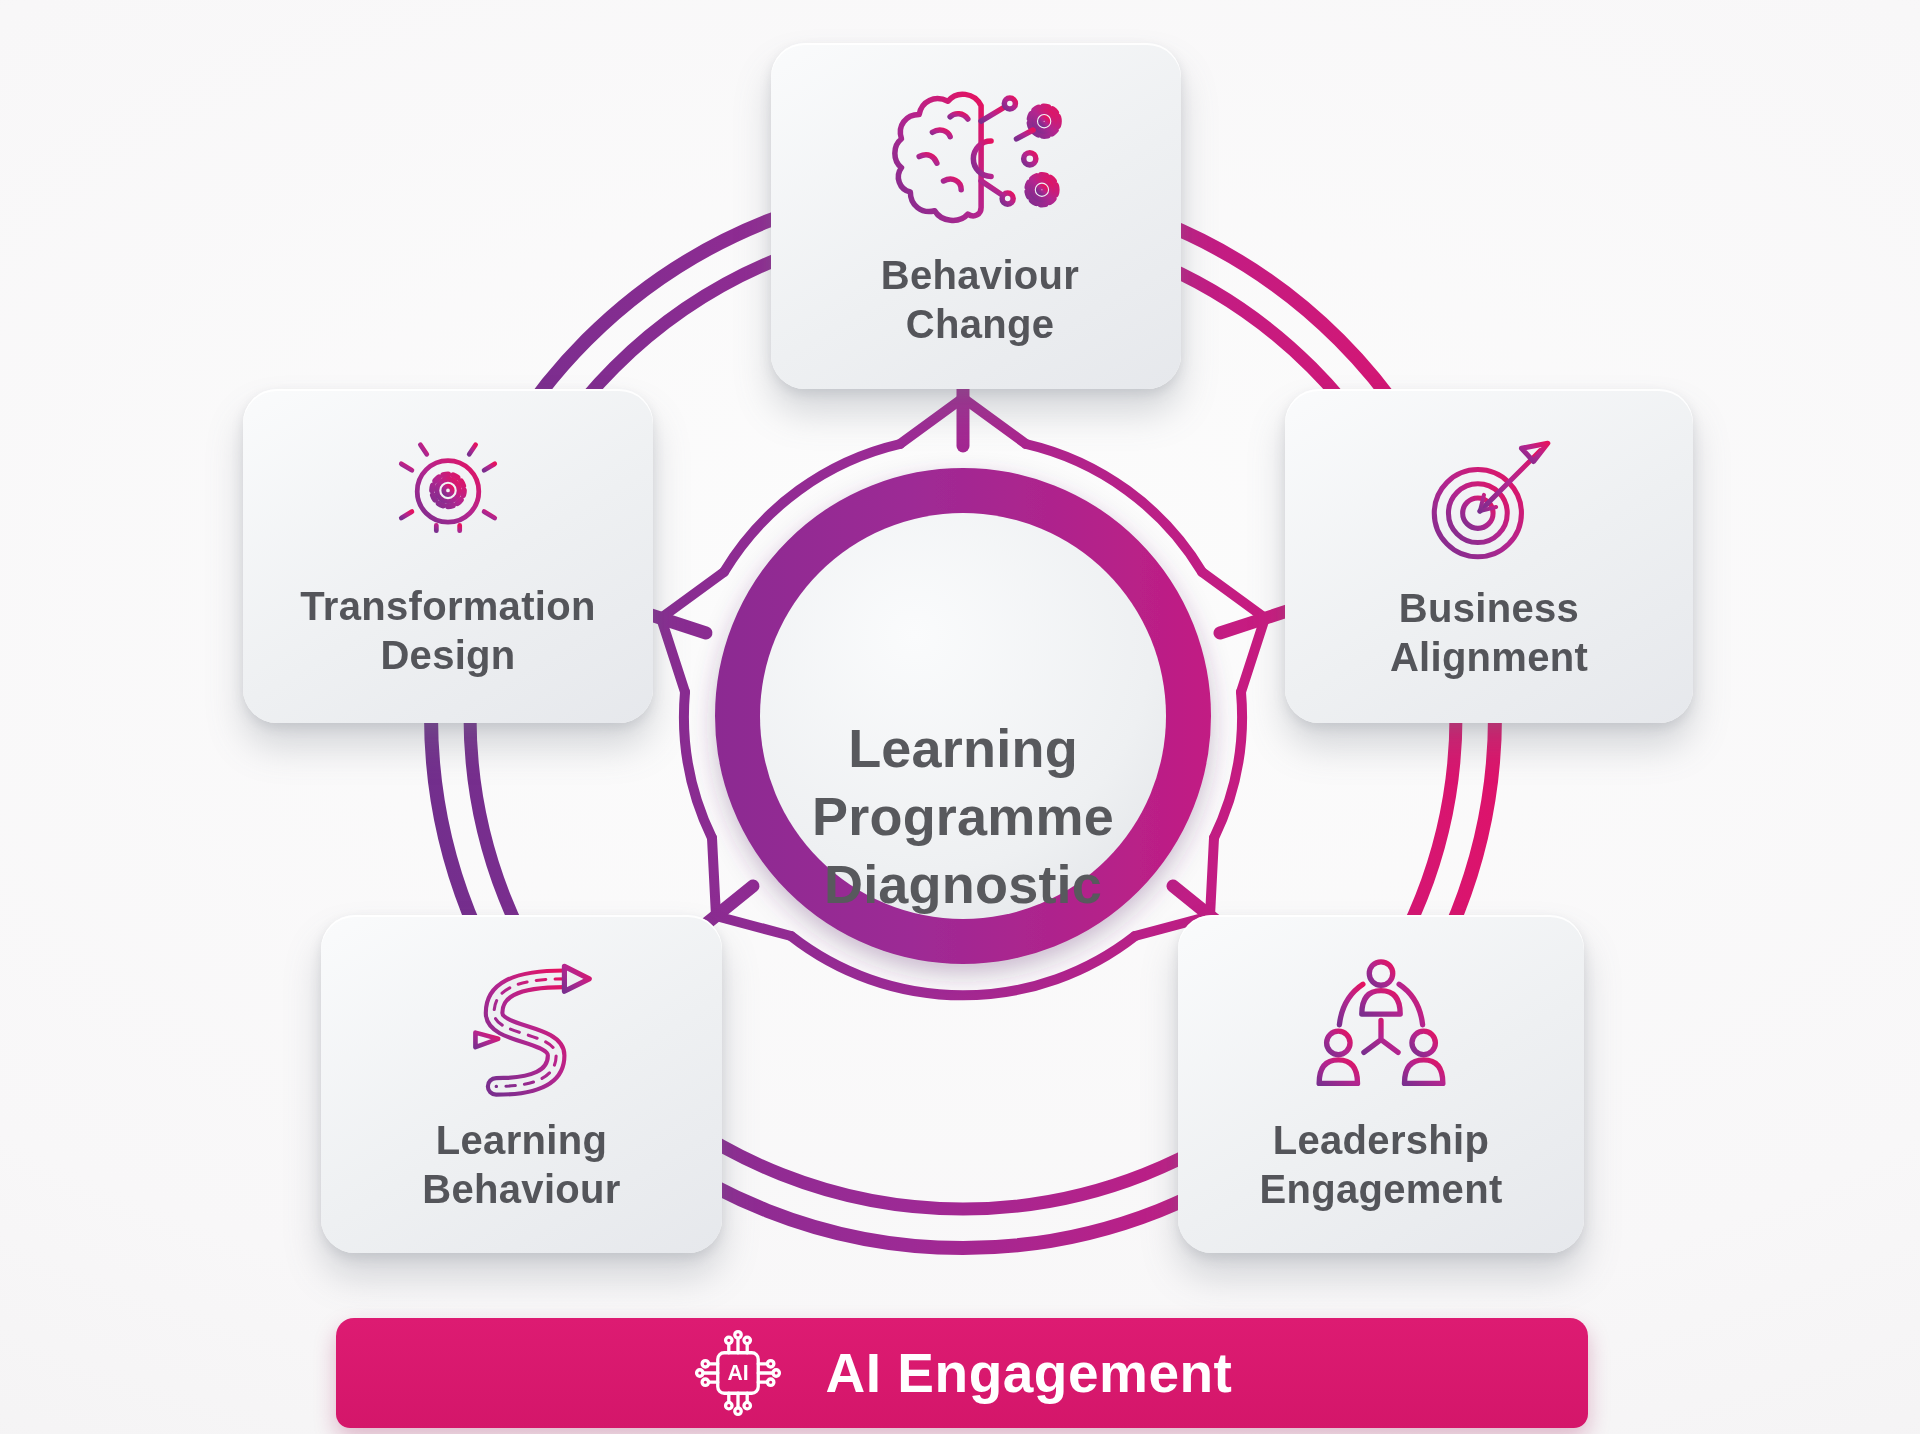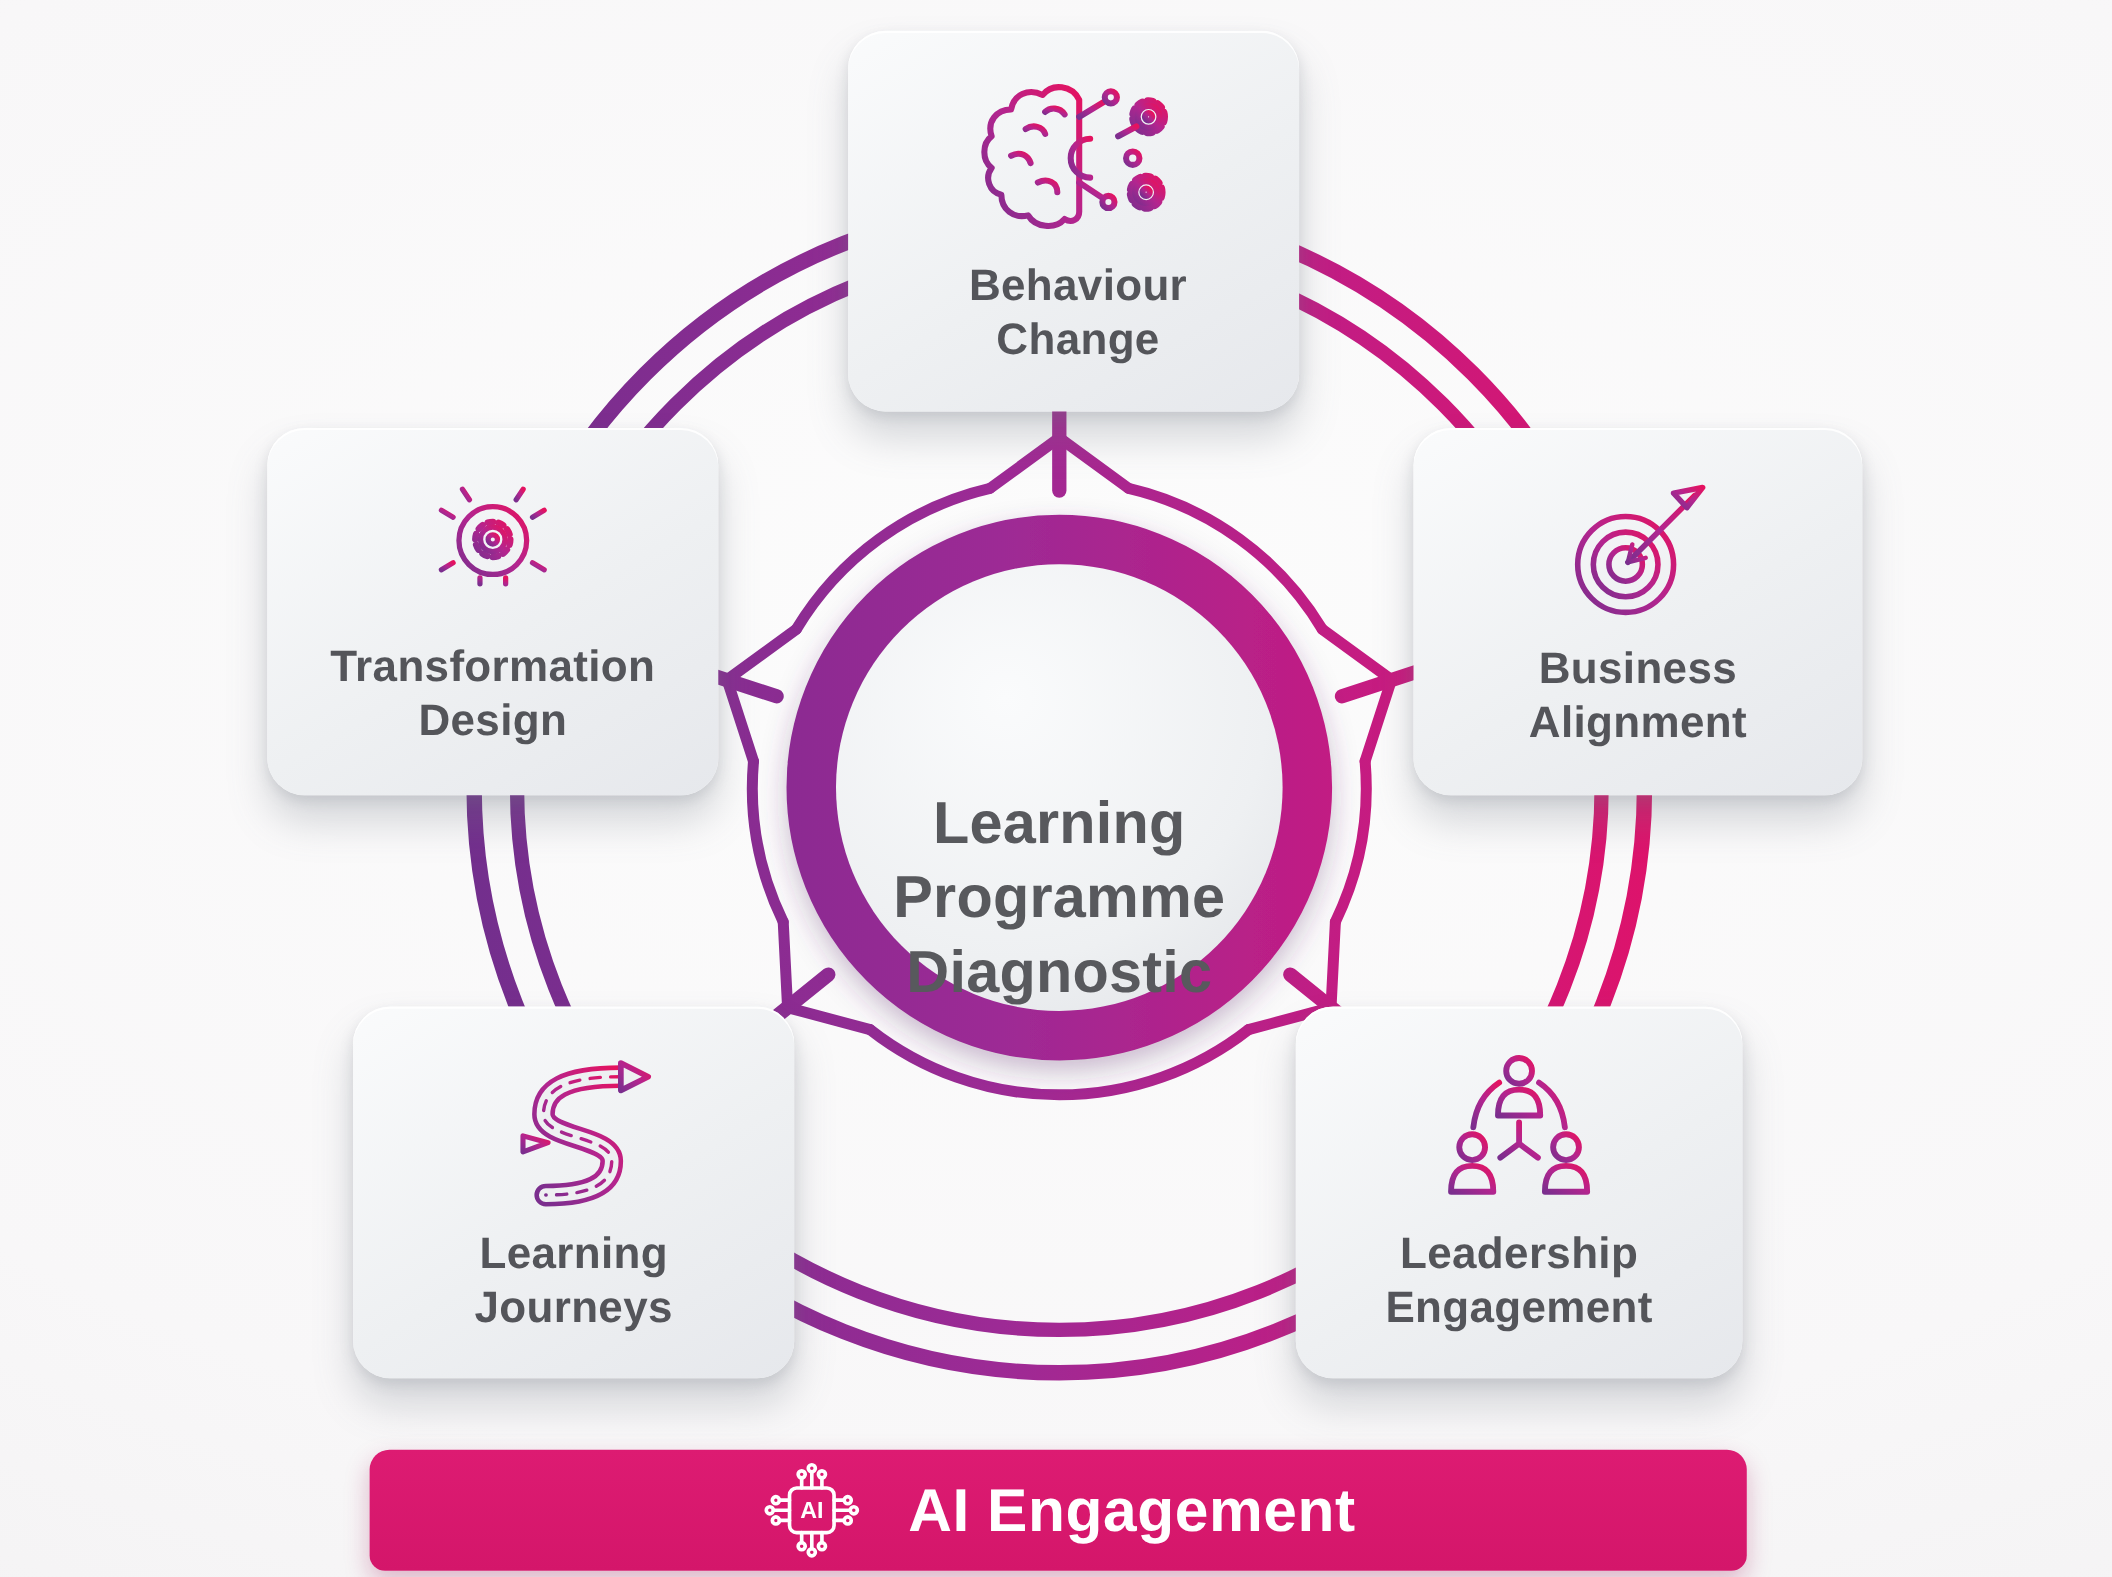--- a/index.html
+++ b/index.html
@@ -91,21 +91,21 @@
     <g>
       <circle cx="963" cy="716" r="225" fill="none" stroke="url(#mg)" stroke-width="46" filter="url(#ringShadow)"></circle>
       <circle cx="963" cy="716" r="203" fill="url(#cg)"></circle>
     </g>
   </svg>
 
   <div class="center-title">
     <span>Learning Programme Diagnostic</span>
   </div>
 
-  <div class="node" style="left:771px;top:28px;width:386px;height:330px;padding-left:16px;">
+  <div class="node" style="left:771px;top:43px;width:386px;height:330px;padding-left:16px;">
     <svg class="icon" width="188" height="156" viewBox="0 0 170 140">
       <defs>
           <linearGradient id="ig1" x1="0" y1="1" x2="1" y2="0">
         <stop offset="0" stop-color="#7B2E8E"></stop>
             <stop offset=".5" stop-color="#B3258F"></stop>
             <stop offset="1" stop-color="#E5125F"></stop>
       </linearGradient>
         </defs>
       <g stroke="url(#ig1)" stroke-width="5" fill="none" stroke-linecap="round" stroke-linejoin="round">
         <path d="M86,20 C80,8 64,6 56,16 C44,10 32,16 30,28 C18,28 10,38 14,50 C6,56 6,70 14,76 C8,84 12,96 22,98 C22,110 32,118 44,115 C50,125 66,127 74,118 C80,122 86,118 86,112 L86,20 Z"></path>
@@ -199,21 +199,21 @@
         <path d="M116,24 C66,24 48,36 48,57 C48,79 108,76 108,98 C108,120 86,128 50,128" stroke="url(#ig4)" stroke-width="20"></path>
         <path d="M116,24 C66,24 48,36 48,57 C48,79 108,76 108,98 C108,120 86,128 50,128" stroke="#eef0f2" stroke-width="12"></path>
         <path d="M116,24 C66,24 48,36 48,57 C48,79 108,76 108,98 C108,120 86,128 50,128" stroke="url(#ig4)" stroke-width="3" stroke-dasharray="9 9"></path>
         <path d="M116,12 L140,24 L116,36 Z" stroke="url(#ig4)" stroke-width="5" fill="#eef0f2"></path>
         <path d="M30,72 L30,130" stroke="url(#ig4)" stroke-width="5.5"></path>
         <path d="M30,76 L52,82 L30,90 Z" stroke="url(#ig4)" stroke-width="4.5"></path>
         <path d="M34,90 L76,90" stroke="url(#ig4)" stroke-width="4.5"></path>
         <path d="M20,130 L62,130" stroke="url(#ig4)" stroke-width="5.5"></path>
       </g>
     </svg>
-    <div class="node-label">Learning Journeys</div>
+    <div class="node-label">Learning Behaviour</div>
   </div>
 
   <div class="node" style="left:1178px;top:915px;width:390px;height:322px;">
     <svg class="icon" width="160" height="150" viewBox="0 0 150 140">
       <defs>
           <linearGradient id="ig5" x1="0" y1="1" x2="1" y2="0">
         <stop offset="0" stop-color="#7B2E8E"></stop>
             <stop offset=".5" stop-color="#B3258F"></stop>
             <stop offset="1" stop-color="#E5125F"></stop>
       </linearGradient>

